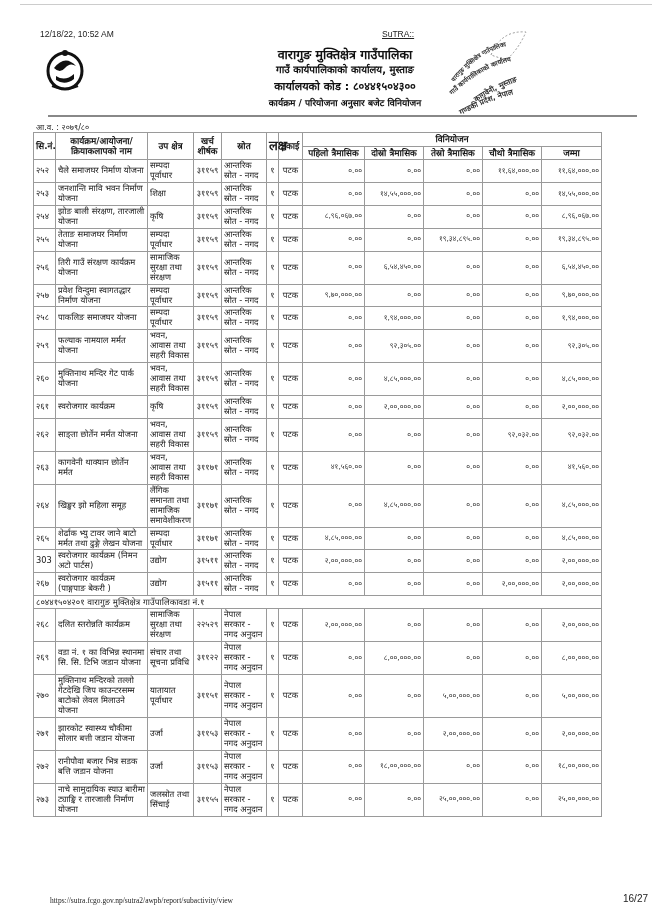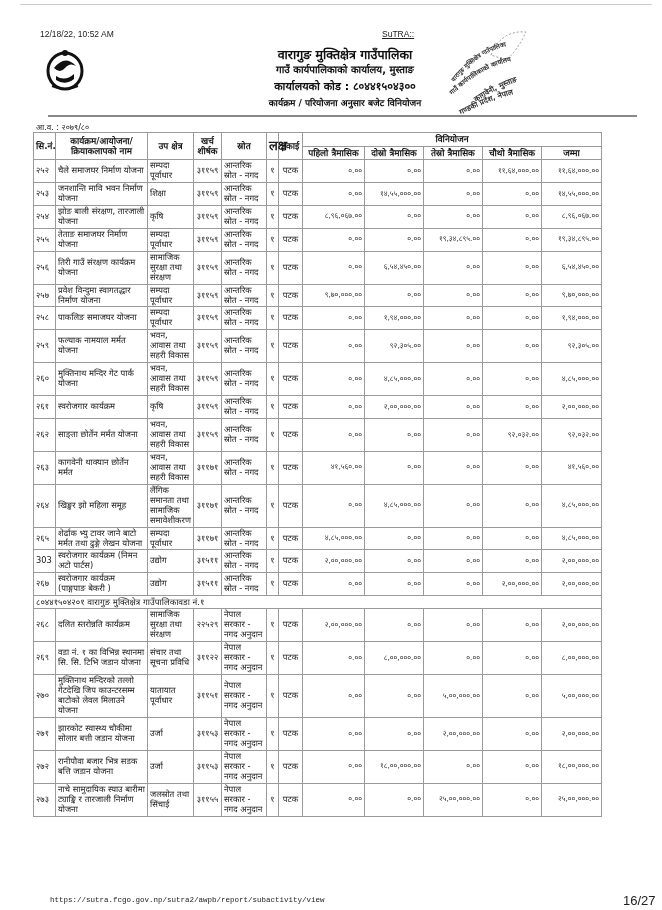--- a/index.html
+++ b/index.html
@@ -17,22 +17,22 @@
   .seal svg text { font-family:"DejaVu Sans", sans-serif; font-weight:bold; fill:#333; }
   .rule { position:absolute; left:48px; right:25px; top:115px; height:2px; background:#888; }
   .fy { position:absolute; left:36px; top:121px; font-size:8px; color:#222; }
   table.grid { position:absolute; left:33px; top:132px; width:508px; border-collapse:collapse; table-layout:fixed; font-size:8.3px; }
   table.grid td, table.grid th { border:1px solid #9a9a9a; padding:1px 2px; vertical-align:middle; line-height:1.2; }
   table.grid th { font-weight:bold; font-size:8.8px; text-align:center; }
   .c-sn { text-align:left;margin-left:12px; }
   .c-num { text-align:right; font-size:7.3px; color:#333; padding-right:4px; }
   .c-center { text-align:center; }
   .section-row td { font-size:8.5px; padding:3px 2px; }
-  .footer-url { position:absolute; left:50px; top:896px; font-size:7.5px; font-family:Liberation Mono, monospace; color:#222; }
-  .footer-page { position:absolute; left:623px; top:893px; font-size:13px; font-family:"Liberation Sans", sans-serif; color:#222; }
+  .footer-url { position:absolute; left:50px; top:896px; font-size:7.5px; font-family:Liberation Serif, serif; color:#222; }
+  .footer-page { position:absolute; left:623px; top:893px; font-size:10px; font-family:"Liberation Sans", sans-serif; color:#222; }
 </style>
 </head>
 <body>
 
 <div class="topline"></div>
 <div class="ts">12/18/22, 10:52 AM</div>
 <div class="sutra">SuTRA::</div>
 
 <div class="emblem">
   <svg width="42" height="46" viewBox="0 0 42 46">

